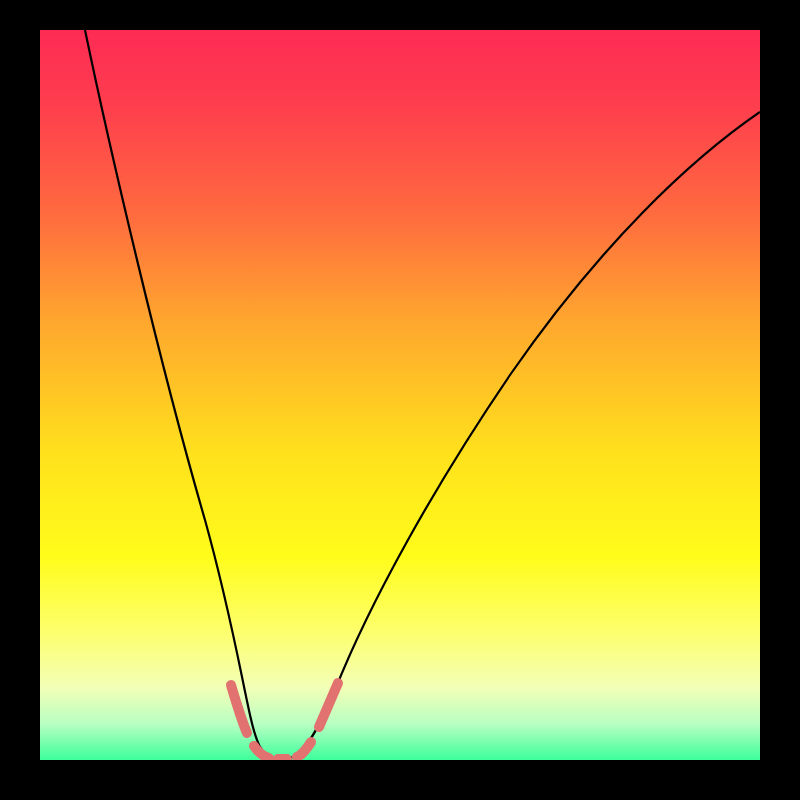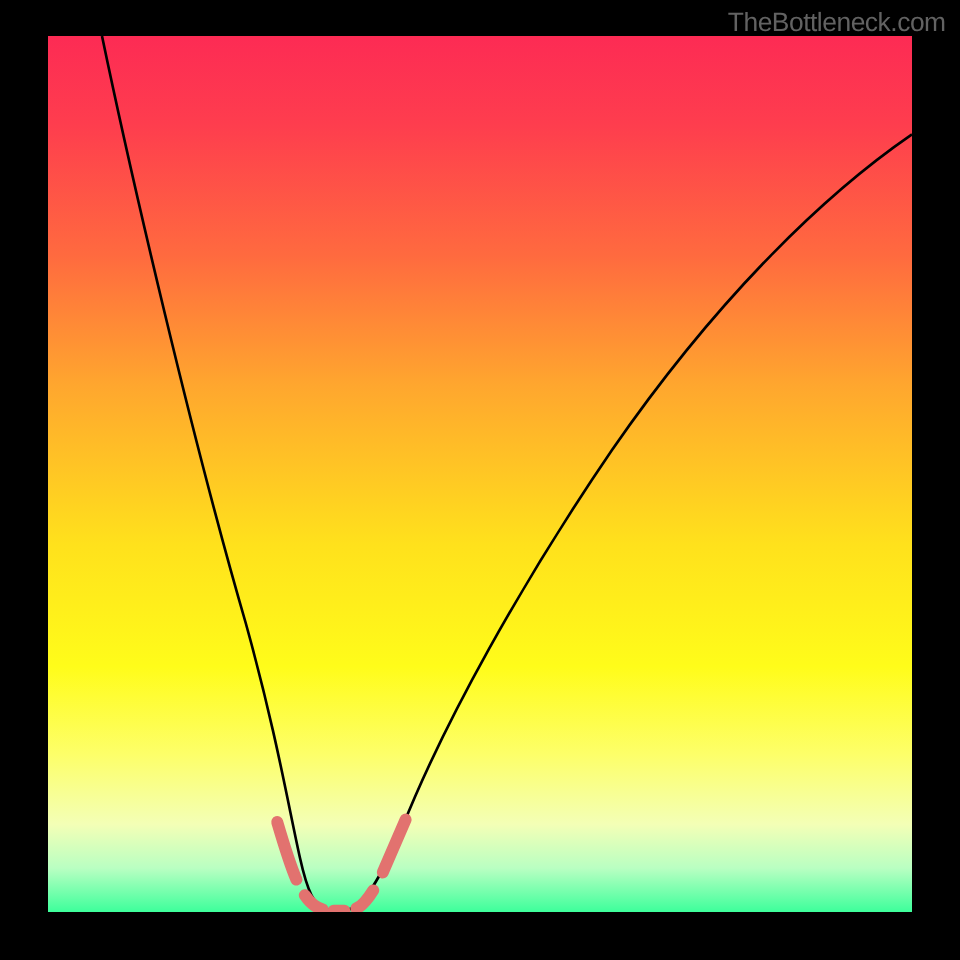--- a/index.html
+++ b/index.html
@@ -76,14 +76,13 @@
 
     <g stroke="#e2726f" stroke-width="10" stroke-linecap="round" fill="none">
       <path d="M 191 655 C 196 672, 201 689, 207 703"></path>
       <path d="M 214 716 C 218 722, 222 726, 229 728"></path>
       <path d="M 238 729 L 247 729"></path>
       <path d="M 257 727 C 262 725, 266 720, 271 712"></path>
       <path d="M 279 697 C 285 683, 291 669, 298 653"></path>
     </g>
   </svg>
 
-  <div class="watermark">TheBottleneck.com</div>
 </div>
 
 </body></html>

